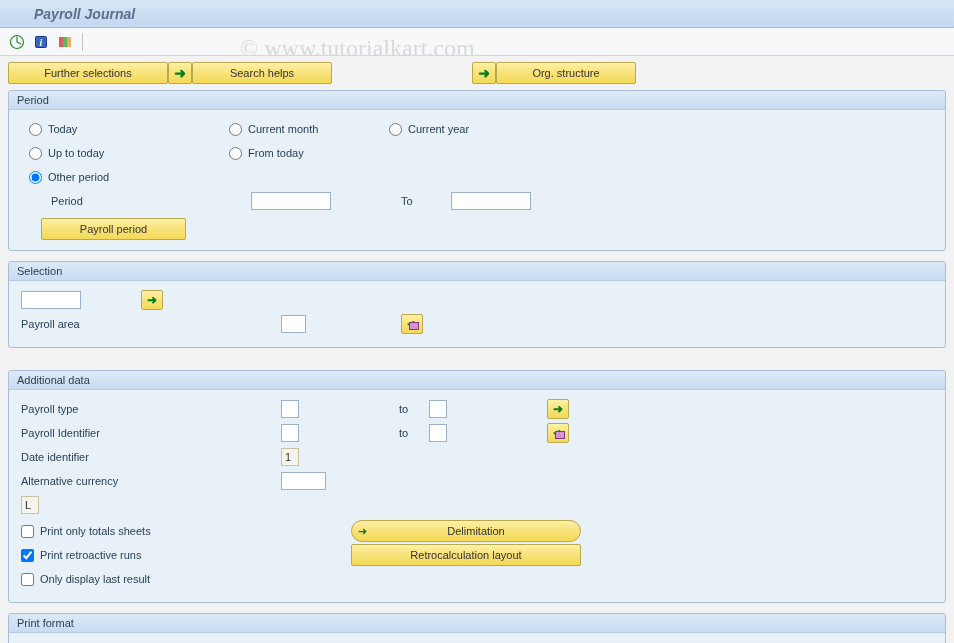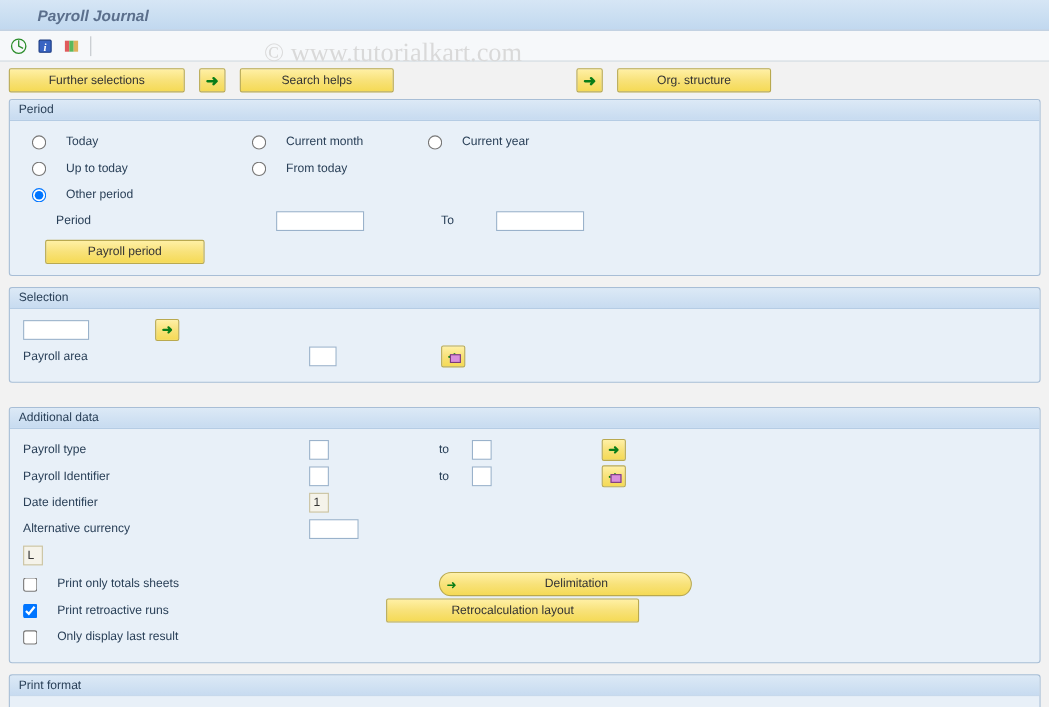--- a/index.html
+++ b/index.html
@@ -50,21 +50,21 @@
       height: 18px;
       background: #c0c5ca;
       margin: 0 2px;
     }
     .main {
       padding: 6px 8px 0 8px;
     }
     .action-row {
       display: flex;
       align-items: center;
-      gap: 13px;
+      gap: 0;
       margin-bottom: 6px;
     }
     .btn-wide {
       background: linear-gradient(to bottom, #fff0a5 0%, #f8e27a 50%, #f5da55 100%);
       border: 1px solid #b9a94f;
       height: 22px;
       display: flex;
       align-items: center;
       justify-content: center;
       cursor: pointer;
@@ -128,21 +128,20 @@
     .radio-col.c1 { width: 200px; }
     .radio-col.c2 { width: 160px; }
     .radio-col.c3 { width: 160px; }
     input[type=radio], input[type=checkbox] {
       margin: 0;
       cursor: pointer;
     }
     .lbl {
       color: #2a4058;
       font-size: 11px;
-      margin-left: 12px;
     }
     .field-label {
       width: 250px;
       color: #2a4058;
       font-size: 11px;
     }
     .field-label.indent { padding-left: 22px; }
     .text-input {
       border: 1px solid #9ab2cb;
       background: #fff;
@@ -370,21 +369,21 @@
         <span class="field-label" style="width:260px">Date identifier</span>
         <input class="text-input ro" style="width: 18px;" value="1">
       </div>
       <div class="row">
         <span class="field-label" style="width:260px">Alternative currency</span>
         <input class="text-input" style="width: 45px;" value="">
       </div>
       <div class="row">
         <input class="text-input ro" style="width: 18px;" value="L">
       </div>
-      <div class="row" style="margin-top:4px;gap:48px;">
+      <div class="row" style="margin-top:4px;">
         <div class="check-label-col">
           <input type="checkbox" style="">
           <span class="lbl">Print only totals sheets</span>
         </div>
         <div class="btn-wide delim-btn with-icon">
           <span>Delimitation</span>
         </div>
       </div>
       <div class="row">
         <div class="check-label-col">

